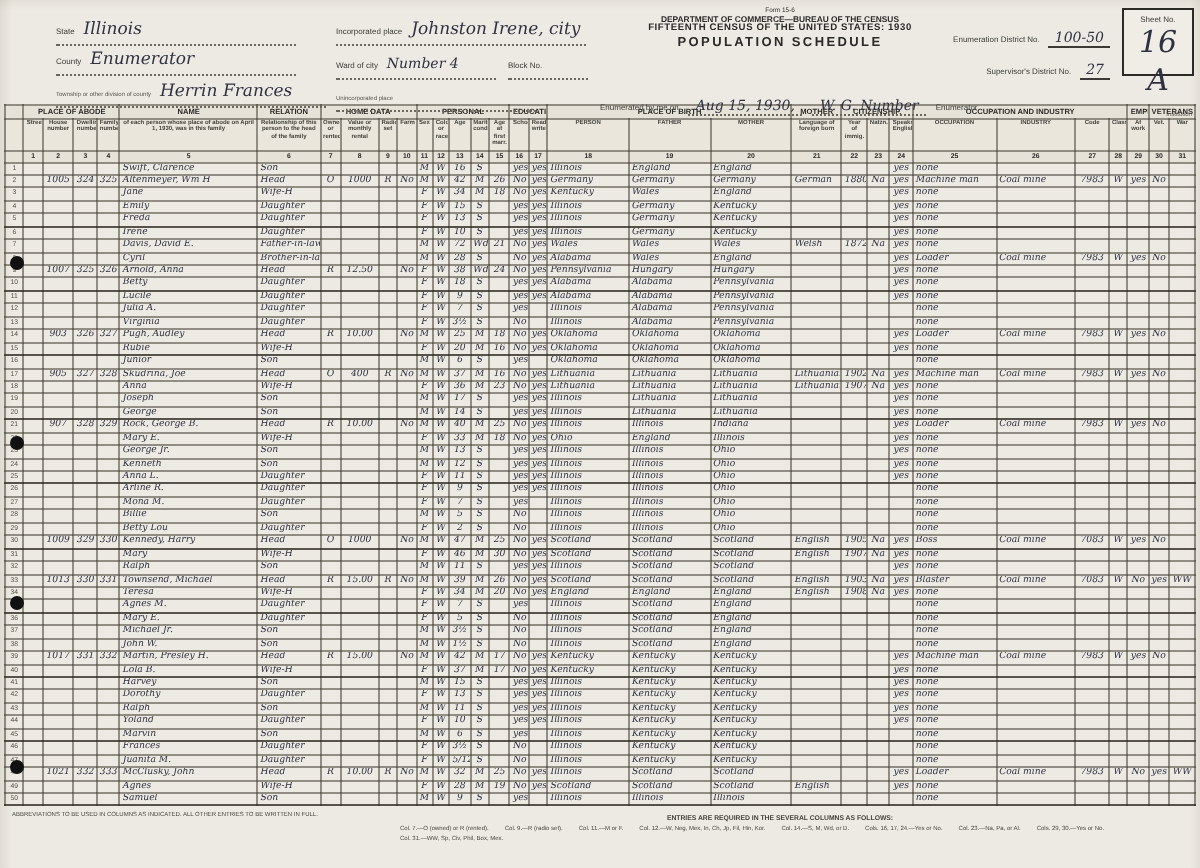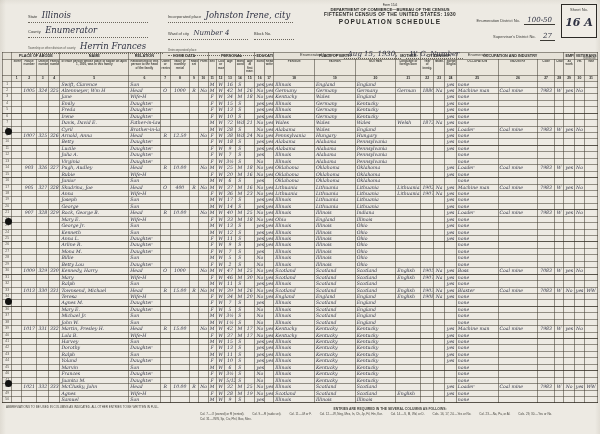--- a/index.html
+++ b/index.html
@@ -18,21 +18,21 @@
   .titles{position:absolute;left:300px;top:3px;width:180px;text-align:center;}
   .t1{font-size:3.2px;}
   .t2{font-size:4.2px;font-weight:bold;}
   .t3{font-size:4.8px;font-weight:bold;letter-spacing:.3px;}
   .t4{font-size:6.5px;font-weight:bold;letter-spacing:1.2px;margin-top:1px;}
   .rfld{position:absolute;white-space:nowrap;}
   .rfld .hw{font-size:7px;border-bottom:1px solid #3c3a34;padding:0 3px;}
   .sheetbox{position:absolute;right:3px;top:4px;width:34px;height:32px;border:1.5px solid #2c2a26;
     text-align:center;background:#f0ede6;}
   .sheetbox .lbl{display:block;margin-top:2px;}
-  .sheetbox .hw{font-size:11px;font-weight:bold;}
+  .sheetbox .hw{font-size:15px;font-weight:normal;}
   .enumline{position:absolute;left:300px;top:42px;white-space:nowrap;}
   .enumline .hw{font-size:7px;border-bottom:1px dotted #6b675d;padding:0 4px;}
   
   table.census{width:596px;margin:0 2px;table-layout:fixed;border-collapse:collapse;}
   table.census th,table.census td{border:0.5px solid rgba(70,64,52,.55);padding:0;vertical-align:top;}
   .cw{overflow:hidden;white-space:nowrap;padding:0 1px;}
   thead .cw{white-space:normal;}
   tr.grp .cw{height:6px;line-height:6px;font-size:3.8px;font-weight:bold;text-align:center;background:#e6e2d8;}
   tr.sub .cw{height:15px;font-size:3px;line-height:3.3px;text-align:center;color:#44443e;background:#eae6dc;}
   tr.num .cw{height:4.5px;line-height:4.5px;font-size:3.4px;font-weight:bold;text-align:center;background:#e6e2d8;}

